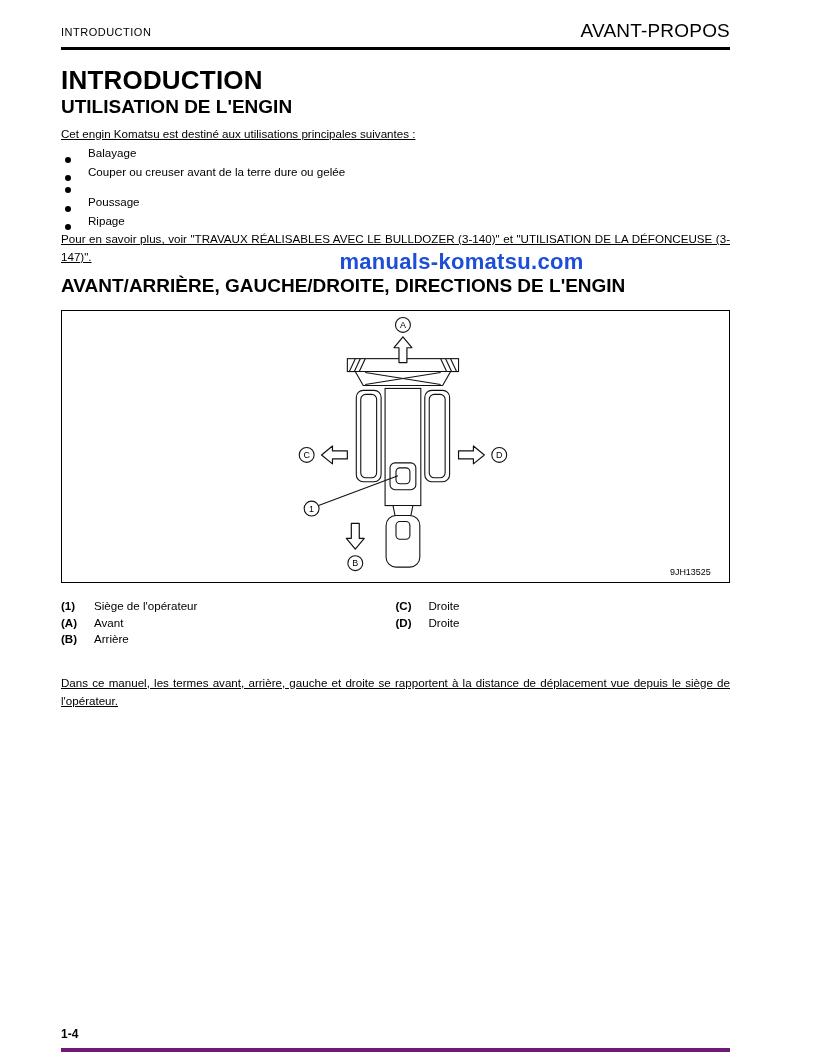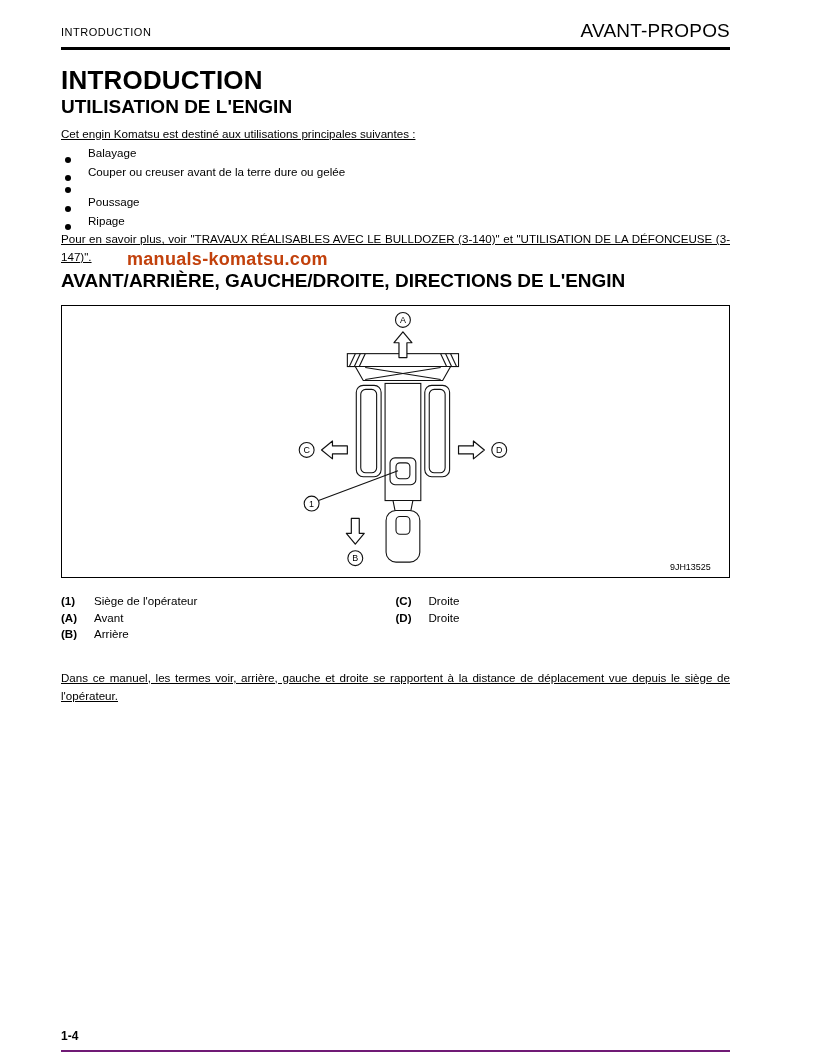--- a/index.html
+++ b/index.html
@@ -24,38 +24,38 @@
 
   .body-text { font-size:11.6px; line-height:18px;text-decoration:underline; }
   .justified { text-align:justify; }
 
   .bullet-list { list-style:none; margin-top:1px; }
   .bullet-list li { display:flex; align-items:flex-end; font-size:11.6px; line-height:18.5px; }
   .bullet-icon { flex:0 0 6px; width:6px; height:6px; background:#000; border-radius:50%; margin:6px 17px 0 4px; }
 
   .watermark {
     position:relative; left:66px; margin-top:-17px;
-    font-size:18px; font-weight:bold;
-    color:#c2410c; letter-spacing:.3px; pointer-events:none;
+    text-align:center; font-size:22px; font-weight:bold;
+    color:#1d4ed8; letter-spacing:.3px; pointer-events:none;
   }
 
   .figure-box { margin-top:13px; border:1px solid #000; height:273px; background:#fff; }
   .figure-box svg { display:block; width:100%; height:100%; }
   .figure-box svg text { font-family:"Liberation Sans", sans-serif; }
 
   .legend { display:flex; margin-top:15px; font-size:11.6px; }
   .legend-col { width:50%; }
   .legend-row { display:flex; line-height:16.5px; }
   .legend-key { font-weight:bold; width:33px; }
 
   .note { margin-top:26px; }
 
   .footer {
     position:absolute; left:61px; right:86px; bottom:4px;
-    border-bottom:2px solid #701a75; padding-bottom:7px;
+    border-bottom:4px solid #701a75; padding-bottom:7px;
     font-size:12px; font-weight:bold;
   }
 </style>
 </head>
 <body>
 
 <div class="page">
 
   <div class="header">
     <span class="header-left">INTRODUCTION</span>
@@ -185,19 +185,19 @@
         <span class="legend-key">(C)</span>
         <span class="legend-value">Droite</span>
       </div>
       <div class="legend-row">
         <span class="legend-key">(D)</span>
         <span class="legend-value">Droite</span>
       </div>
     </div>
   </div>
 
-  <p class="body-text justified note">Dans ce manuel, les termes voir, arrière, gauche et droite se rapportent à la distance de déplacement vue depuis le siège de l'opérateur.</p>
+  <p class="body-text justified note">Dans ce manuel, les termes avant, arrière, gauche et droite se rapportent à la distance de déplacement vue depuis le siège de l'opérateur.</p>
 
   <div class="footer">
     <span>1-4</span>
   </div>
 
 </div>
 
 </body></html>

